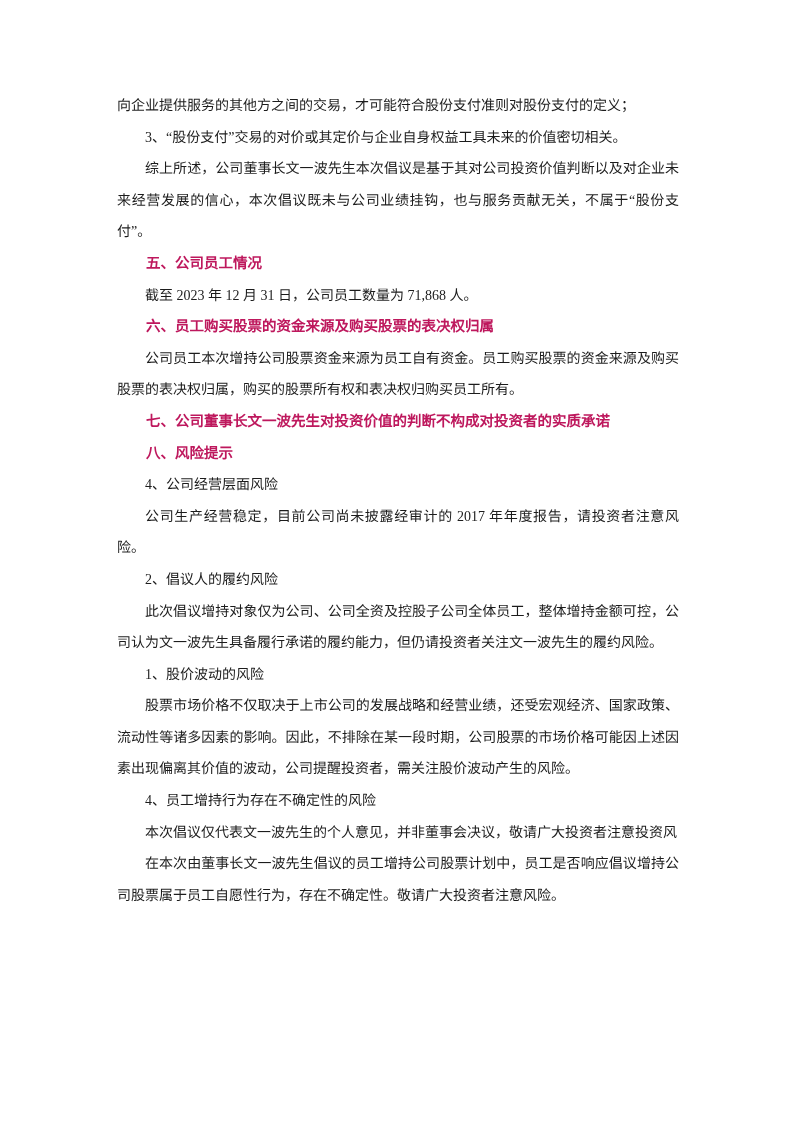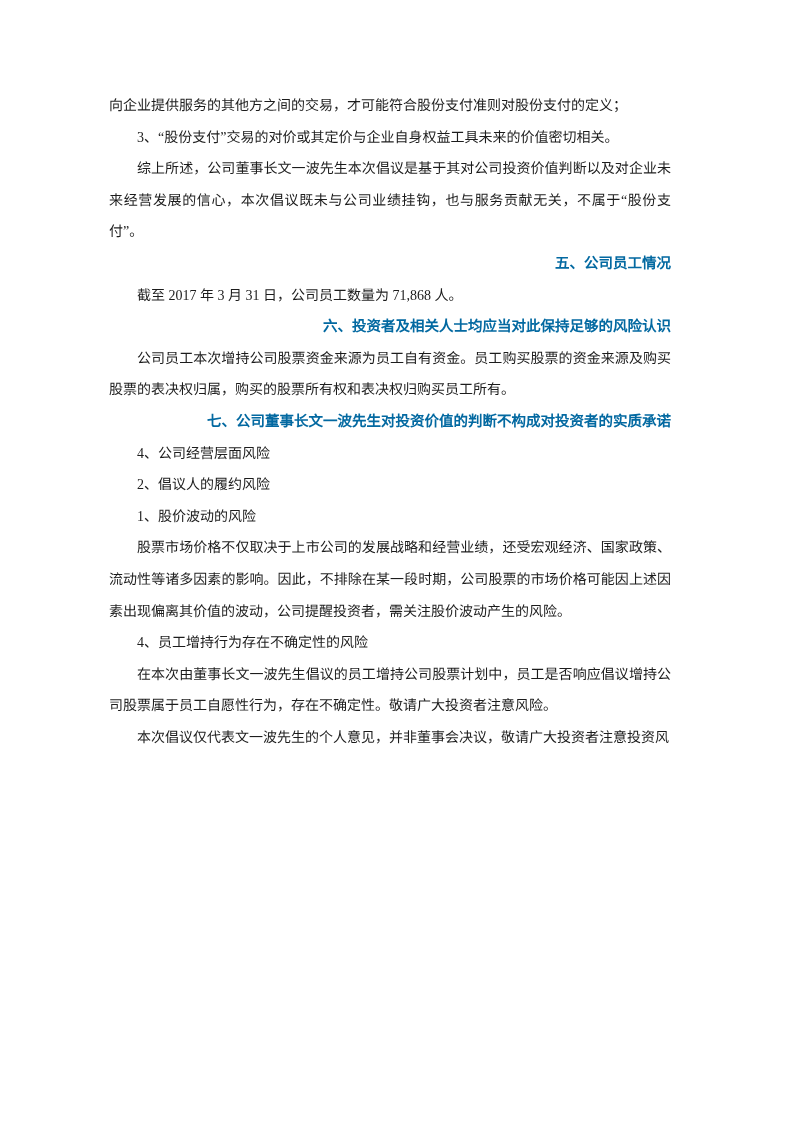--- a/index.html
+++ b/index.html
@@ -9,21 +9,21 @@
   }
   .page {
     position: relative;
     width: 793px;
     height: 1122px;
     background: #ffffff;
     overflow: hidden;
   }
   .doc {
     position: absolute;
-    left: 109px;
+    left: 117px;
     top: 90px;
     width: 562px;
     color: #1c1c1c;
     font-family: "Liberation Serif", "DejaVu Serif", serif;
     font-size: 14px;
     line-height: 31.6px;
     text-align: justify;
   }
   .doc p {
     margin: 0;
@@ -34,38 +34,41 @@
     text-indent: 0;
   }
   .doc h2 {
     margin: 0;
     padding: 0;
     text-indent: 2em;
     font-family: "Liberation Sans", "DejaVu Sans", sans-serif;
     font-size: 14.5px;
     font-weight: 700;
     line-height: 31.6px;
-    text-align: right;
-    color: #0369a1;
+    text-align: left;
+    color: #be185d;
   }
 </style>
 </head>
 <body>
 
 <div class="page">
   <div class="doc">
     <p class="no-indent">向企业提供服务的其他方之间的交易，才可能符合股份支付准则对股份支付的定义；</p>
     <p>3、“股份支付”交易的对价或其定价与企业自身权益工具未来的价值密切相关。</p>
     <p>综上所述，公司董事长文一波先生本次倡议是基于其对公司投资价值判断以及对企业未来经营发展的信心，本次倡议既未与公司业绩挂钩，也与服务贡献无关，不属于“股份支付”。</p>
     <h2>五、公司员工情况</h2>
-    <p>截至 2017 年 3 月 31 日，公司员工数量为 71,868 人。</p>
-    <h2>六、投资者及相关人士均应当对此保持足够的风险认识</h2>
+    <p>截至 2023 年 12 月 31 日，公司员工数量为 71,868 人。</p>
+    <h2>六、员工购买股票的资金来源及购买股票的表决权归属</h2>
     <p>公司员工本次增持公司股票资金来源为员工自有资金。员工购买股票的资金来源及购买股票的表决权归属，购买的股票所有权和表决权归购买员工所有。</p>
     <h2>七、公司董事长文一波先生对投资价值的判断不构成对投资者的实质承诺</h2>
+    <h2>八、风险提示</h2>
     <p>4、公司经营层面风险</p>
+    <p>公司生产经营稳定，目前公司尚未披露经审计的 2017 年年度报告，请投资者注意风险。</p>
     <p>2、倡议人的履约风险</p>
+    <p>此次倡议增持对象仅为公司、公司全资及控股子公司全体员工，整体增持金额可控，公司认为文一波先生具备履行承诺的履约能力，但仍请投资者关注文一波先生的履约风险。</p>
     <p>1、股价波动的风险</p>
     <p>股票市场价格不仅取决于上市公司的发展战略和经营业绩，还受宏观经济、国家政策、流动性等诸多因素的影响。因此，不排除在某一段时期，公司股票的市场价格可能因上述因素出现偏离其价值的波动，公司提醒投资者，需关注股价波动产生的风险。</p>
     <p>4、员工增持行为存在不确定性的风险</p>
+    <p>本次倡议仅代表文一波先生的个人意见，并非董事会决议，敬请广大投资者注意投资风</p>
     <p>在本次由董事长文一波先生倡议的员工增持公司股票计划中，员工是否响应倡议增持公司股票属于员工自愿性行为，存在不确定性。敬请广大投资者注意风险。</p>
-    <p>本次倡议仅代表文一波先生的个人意见，并非董事会决议，敬请广大投资者注意投资风</p>
   </div>
 </div>
 
 </body></html>

